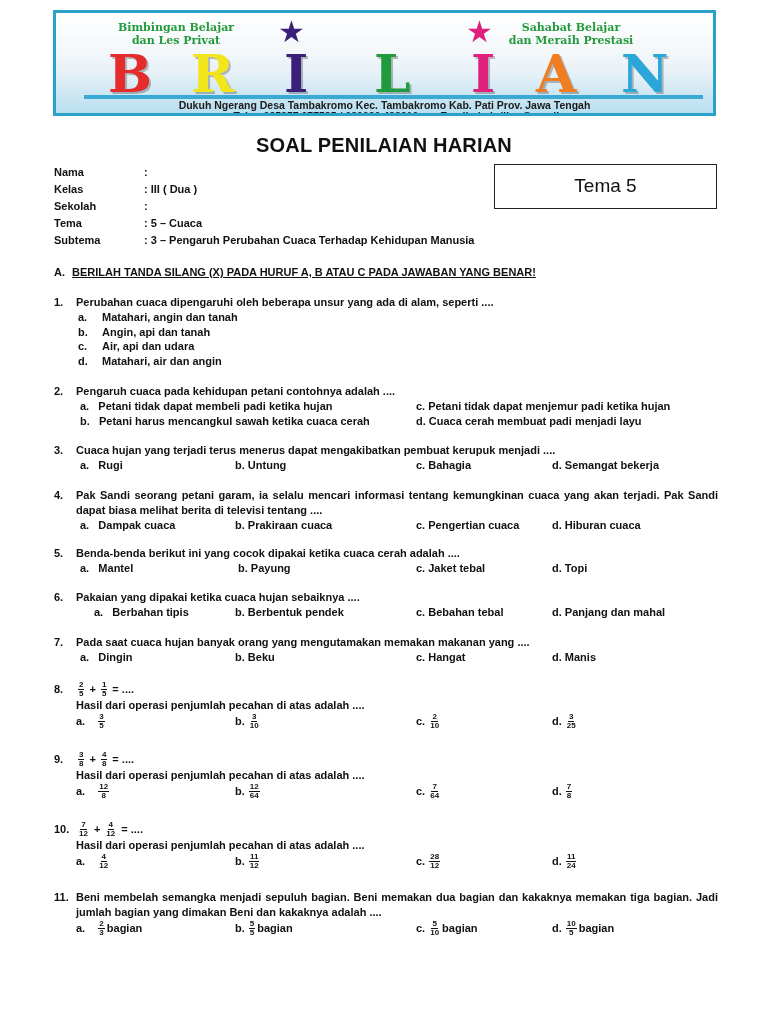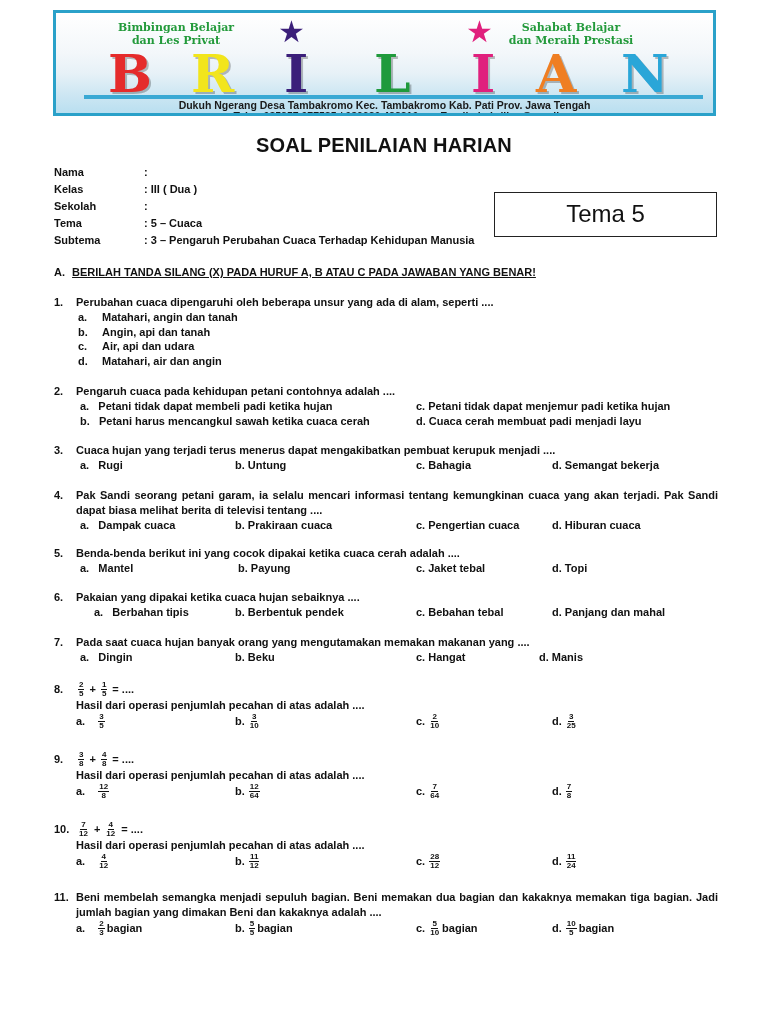--- a/index.html
+++ b/index.html
@@ -33,21 +33,21 @@
            font-size: 20px; font-weight: bold; letter-spacing: 0.2px; }
 
   
   .fields { position: absolute; left: 54px; top: 164px; font-size: 11px; font-weight: bold; }
   .field { height: 17px; line-height: 17px; display: flex; }
   .field .lbl { width: 90px; }
   .field .val { white-space: nowrap; }
 
   .tema-box { position: absolute; left: 494px; top: 164px; width: 223px; height: 45px;
               border: 1.5px solid #222; box-sizing: border-box; text-align: center;
-              font-size: 24px; line-height: 42px; font-weight: normal; margin-top: 28px; }
+              font-size: 19px; line-height: 42px; font-weight: normal; }
 
   
   .section { position: absolute; left: 54px; top: 266px; font-size: 11px; font-weight: bold; }
   .section .txt { text-decoration: underline; margin-left: 4px; }
 
   
   .q { position: absolute; left: 54px; width: 664px; font-size: 11px; font-weight: bold; line-height: 15px; }
   .q .stem { display: flex; }
   .q .num { width: 22px; flex: none; }
   .q .stem-text { flex: 1; text-align: justify; }
@@ -226,21 +226,21 @@
 
 <div class="q" style="top:635px;">
   <div class="stem">
       <span class="num">7.</span>
       <span class="stem-text">Pada saat cuaca hujan banyak orang yang mengutamakan memakan makanan yang ....</span>
     </div>
   <div class="opts-row">
     <div class="opt" style="left:26px;"><span>a.</span>&nbsp;&nbsp;&nbsp;<span>Dingin</span></div>
     <div class="opt" style="left:181px;"><span>b.</span> <span>Beku</span></div>
     <div class="opt" style="left:362px;"><span>c.</span> <span>Hangat</span></div>
-    <div class="opt" style="left:485px;"><span>d.</span> <span>Manis</span></div>
+    <div class="opt" style="left:498px;"><span>d.</span> <span>Manis</span></div>
   </div>
 </div>
 
 <div class="q" style="top:680px;">
   <div class="math">
     <span class="num">8.</span>
     <span class="frac">
         <span class="n">2</span>
         <span class="d">5</span>
       </span>

